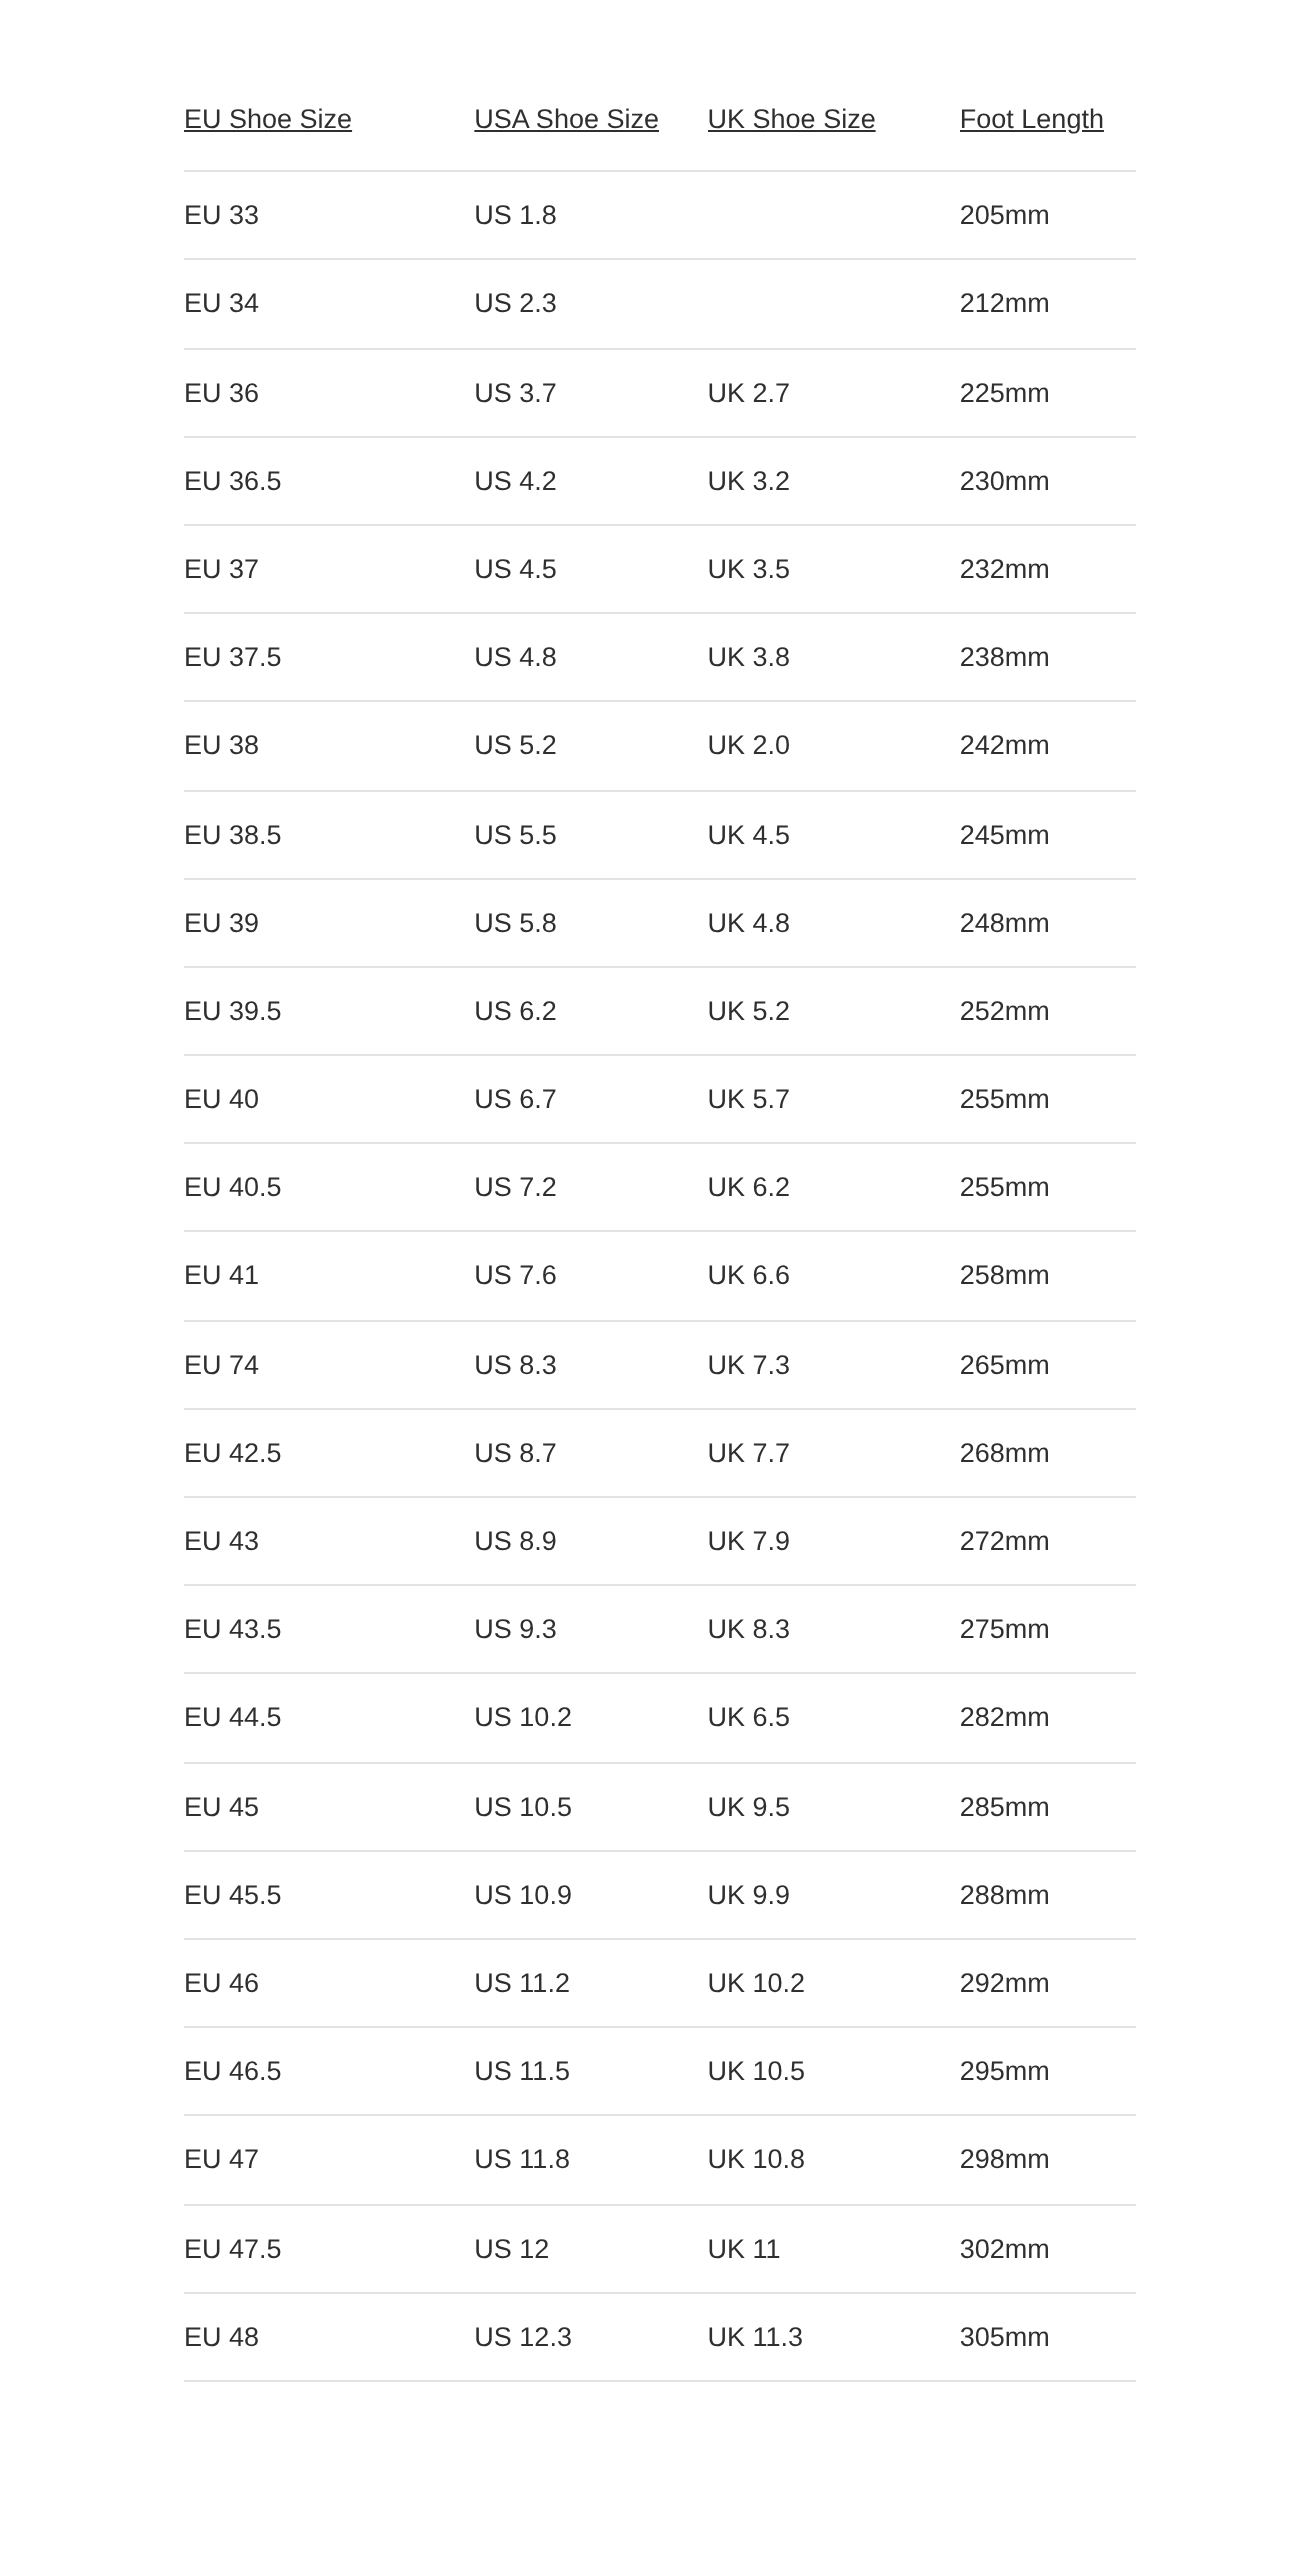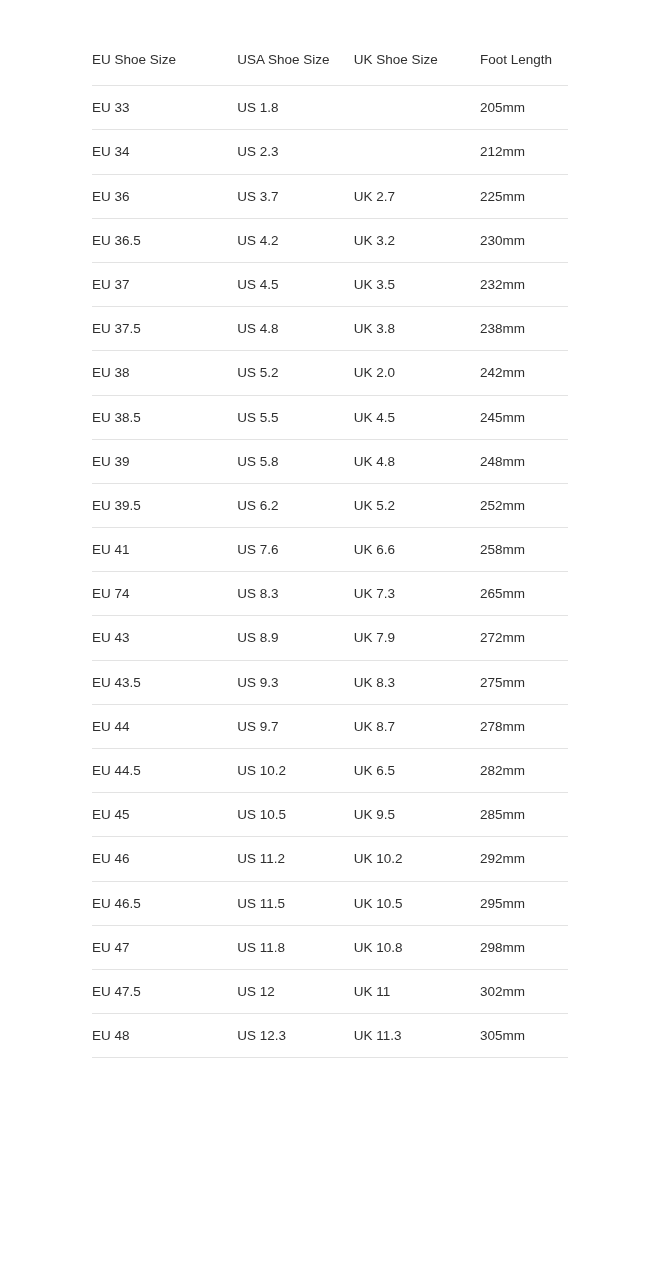--- a/index.html
+++ b/index.html
@@ -34,20 +34,21 @@
     padding: 14px 0 13px 0;
     vertical-align: middle;
     border-bottom: 1px solid #e3e3e3;
     white-space: nowrap;
     overflow: hidden;
   }
   table.size-table thead th {
     padding-top: 8px;
     padding-bottom: 17px;
     color: #2f2f2f;
+    text-decoration: underline;
   }
   col.c1 { width: 30.5%; }
   col.c2 { width: 24.5%; }
   col.c3 { width: 26.5%; }
   col.c4 { width: 18.5%; }
   td.col-empty { color: transparent; }
 </style>
 </head>
 <body>
 
@@ -122,60 +123,78 @@
           <td>UK 4.8</td>
           <td>248mm</td>
         </tr>
         <tr>
           <td>EU 39.5</td>
           <td>US 6.2</td>
           <td>UK 5.2</td>
           <td>252mm</td>
         </tr>
         <tr>
+          <td>EU 40</td>
+          <td>US 6.7</td>
+          <td>UK 5.7</td>
+          <td>255mm</td>
+        </tr>
+        <tr>
+          <td>EU 40.5</td>
+          <td>US 7.2</td>
+          <td>UK 6.2</td>
+          <td>255mm</td>
+        </tr>
+        <tr>
           <td>EU 41</td>
           <td>US 7.6</td>
           <td>UK 6.6</td>
           <td>258mm</td>
         </tr>
         <tr>
           <td>EU 74</td>
           <td>US 8.3</td>
           <td>UK 7.3</td>
           <td>265mm</td>
         </tr>
         <tr>
+          <td>EU 42.5</td>
+          <td>US 8.7</td>
+          <td>UK 7.7</td>
+          <td>268mm</td>
+        </tr>
+        <tr>
           <td>EU 43</td>
           <td>US 8.9</td>
           <td>UK 7.9</td>
           <td>272mm</td>
         </tr>
         <tr>
           <td>EU 43.5</td>
           <td>US 9.3</td>
           <td>UK 8.3</td>
           <td>275mm</td>
         </tr>
         <tr>
-          <td>EU 44</td>
-          <td>US 9.7</td>
-          <td>UK 8.7</td>
-          <td>278mm</td>
-        </tr>
-        <tr>
           <td>EU 44.5</td>
           <td>US 10.2</td>
           <td>UK 6.5</td>
           <td>282mm</td>
         </tr>
         <tr>
           <td>EU 45</td>
           <td>US 10.5</td>
           <td>UK 9.5</td>
           <td>285mm</td>
+        </tr>
+        <tr>
+          <td>EU 45.5</td>
+          <td>US 10.9</td>
+          <td>UK 9.9</td>
+          <td>288mm</td>
         </tr>
         <tr>
           <td>EU 46</td>
           <td>US 11.2</td>
           <td>UK 10.2</td>
           <td>292mm</td>
         </tr>
         <tr>
           <td>EU 46.5</td>
           <td>US 11.5</td>

